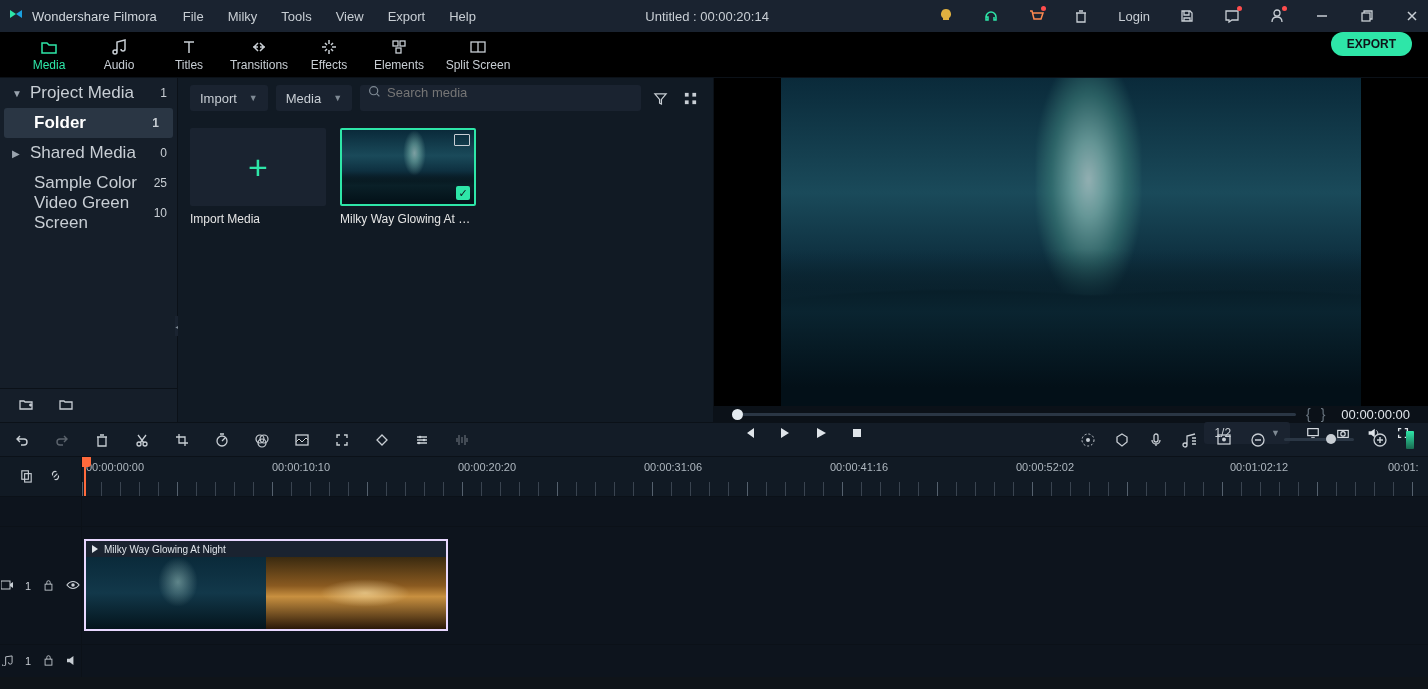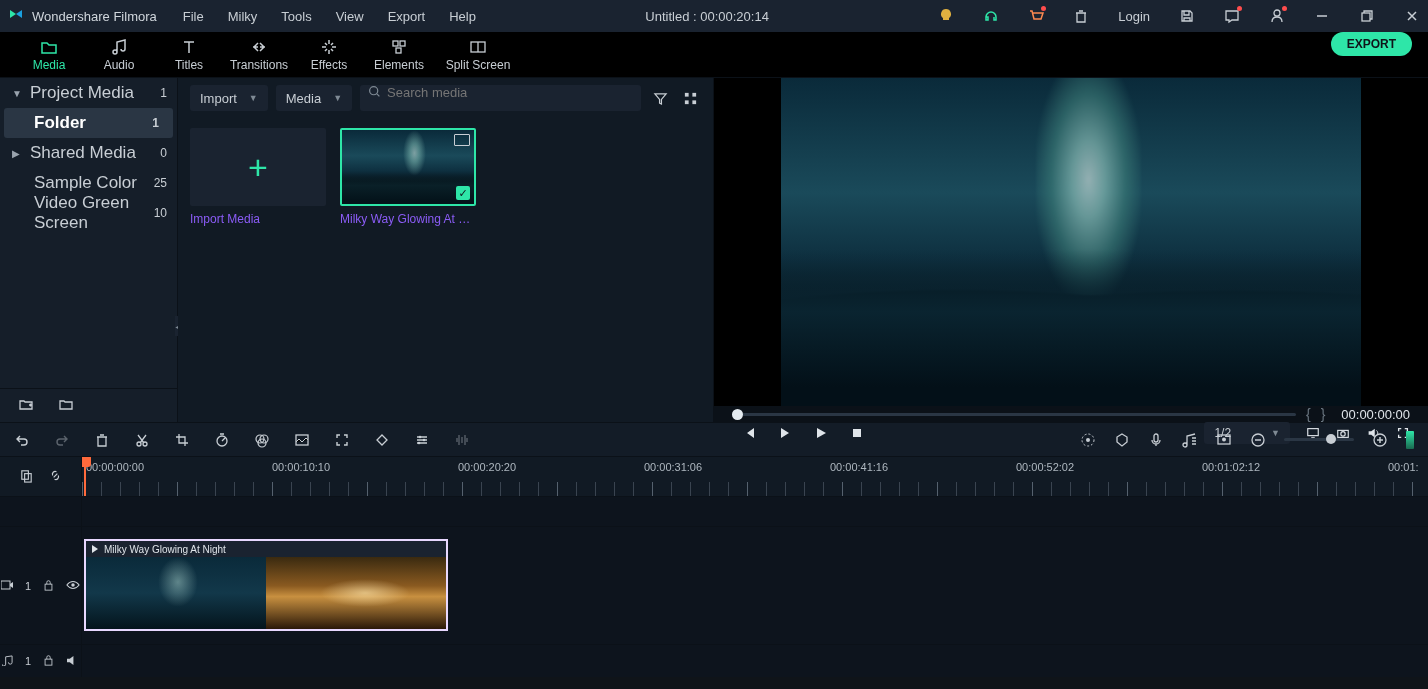--- a/index.html
+++ b/index.html
@@ -59,21 +59,21 @@
 .thumbs { display:flex; gap:14px; padding:10px 12px; }
 .thumb-card { width:136px; }
 .thumb-box { width:136px; height:78px; background:#1a2330; border-radius:2px; display:flex; align-items:center; justify-content:center; position:relative; }
 .thumb-box.sel { border:2px solid #2ee6a8; }
 .plus-big { font-size:34px; color:#2ee6a8; font-weight:300; }
 .thumb-img { width:100%; height:100%; background:linear-gradient(180deg,#0a2a3a 0%,#1a4a5a 35%,#0e3040 55%,#051018 70%,#020a10 100%); position:relative; }
 .thumb-img::before{content:"";position:absolute;left:46%;top:0;width:18%;height:62%;background:radial-gradient(ellipse at center,#cfe8e0 0%,#7fb8b0 28%,transparent 70%);opacity:.55;}
 .thumb-img::after{content:"";position:absolute;bottom:0;left:0;right:0;height:42%;background:linear-gradient(0deg,#04131a 10%,#0a2028 60%,transparent);}
 .thumb-badge { position:absolute; top:4px; right:4px; width:16px; height:12px; border:1px solid #c8ced4; border-radius:1px; }
 .thumb-check { position:absolute; bottom:4px; right:4px; width:14px; height:14px; background:#2ee6a8; border-radius:2px; display:flex; align-items:center; justify-content:center; color:#0f1419; font-size:11px; }
-.thumb-label { font-size:12px; margin-top:6px; color:#8b5cf6; white-space:nowrap; overflow:hidden; text-overflow:ellipsis; }
+.thumb-label { font-size:12px; margin-top:6px; color:#e5e5e5; white-space:nowrap; overflow:hidden; text-overflow:ellipsis; }
 
 
 .preview { flex:1; background:#0b1118; display:flex; flex-direction:column; }
 .preview-canvas { flex:1; display:flex; align-items:center; justify-content:center; background:#000; }
 .canvas-img { width:580px; height:328px; background:linear-gradient(180deg,#0a2a3a 0%,#1a4a5a 35%,#0e3040 55%,#051018 72%,#020a10 100%); position:relative; overflow:hidden;}
 .canvas-img::before{content:"";position:absolute;left:44%;top:-6%;width:18%;height:74%;background:radial-gradient(ellipse at center,#e4f5ef 0%,#9bd0c6 22%,#3e7f7a 50%,transparent 75%);opacity:.6;filter:blur(1px);}
 .canvas-img::after{content:"";position:absolute;bottom:0;left:0;right:0;height:48%;background:linear-gradient(0deg,#031018 12%,#0a2430 60%,transparent);}
 .cv-hill{position:absolute;bottom:22%;left:0;right:0;height:22%;background:radial-gradient(120% 180% at 30% 120%,#04141c 44%,transparent 46%),radial-gradient(140% 200% at 78% 130%,#04141c 44%,transparent 46%);}
 .preview-scrub { height:20px; display:flex; align-items:center; padding:0 18px; gap:10px; }
 .scrub-track { flex:1; height:3px; background:#2a3644; border-radius:2px; position:relative; }
@@ -553,21 +553,21 @@
         </svg></span>
   </div>
   <div class="tl-ruler">
     <div class="playhead"></div>
     <span class="ruler-label" style="left:4px">00:00:00:00</span>
     <span class="ruler-label" style="left:190px">00:00:10:10</span>
     <span class="ruler-label" style="left:376px">00:00:20:20</span>
     <span class="ruler-label" style="left:562px">00:00:31:06</span>
     <span class="ruler-label" style="left:748px">00:00:41:16</span>
     <span class="ruler-label" style="left:934px">00:00:52:02</span>
-    <span class="ruler-label" style="left:1120px">00:01:02:12</span>
+    <span class="ruler-label" style="left:1148px">00:01:02:12</span>
     <span class="ruler-label" style="left:1306px">00:01:</span>
     <div class="ruler-ticks"></div>
   </div>
 </div>
 
 <div class="tl-tracks">
   <div class="track spacer">
     <div class="track-head"></div>
       <div class="track-body"></div>
   </div>

